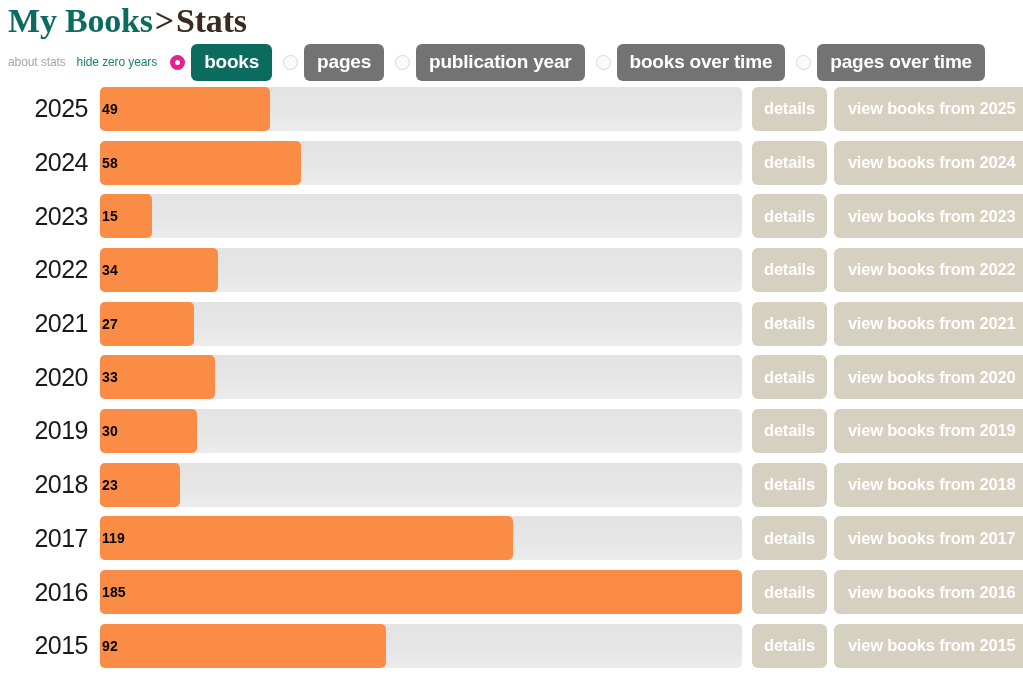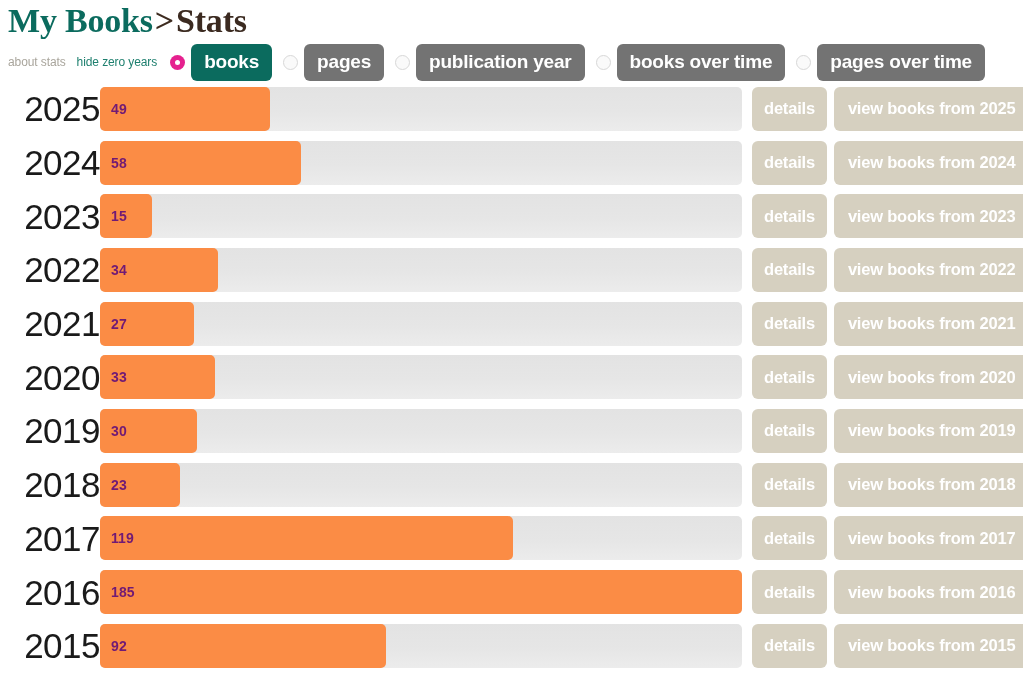--- a/index.html
+++ b/index.html
@@ -95,21 +95,22 @@
   .stat-row {
     position: relative;
     height: 53.7px;
     display: flex;
     align-items: center;
   }
   .row-year {
     width: 100px;
     flex: 0 0 100px;
     text-align: right;
-    font-size: 35px;
+    padding-right: 12px;
+    font-size: 25px;
     font-weight: normal;
     color: #1a1a1a;
     letter-spacing: -0.5px;
     line-height: 1;
   }
   .bar-track {
     position: relative;
     width: 642px;
     flex: 0 0 642px;
     height: 44px;
@@ -119,24 +120,24 @@
   .bar-fill {
     position: absolute;
     left: 0; top: 0;
     height: 44px;
     border-radius: 5px;
     background: #fb8c45;
     display: flex;
     align-items: center;
   }
   .bar-value {
-    color: #701a75;
+    color: #000000;
     font-size: 14px;
     font-weight: bold;
-    padding-left: 11px;
+    padding-left: 2px;
     letter-spacing: 0.1px;
     white-space: nowrap;
   }
   .row-actions {
     display: flex;
     align-items: center;
     gap: 7px;
     padding-left: 10px;
   }
   .pill {

